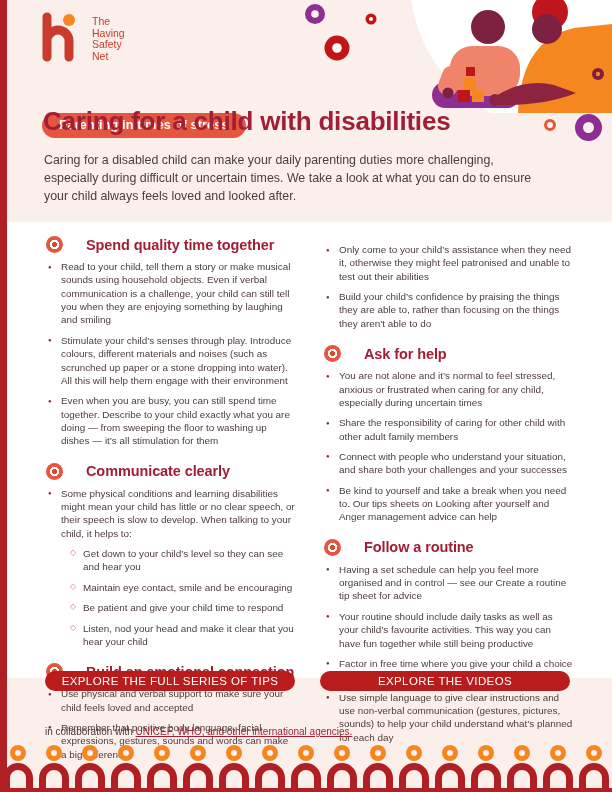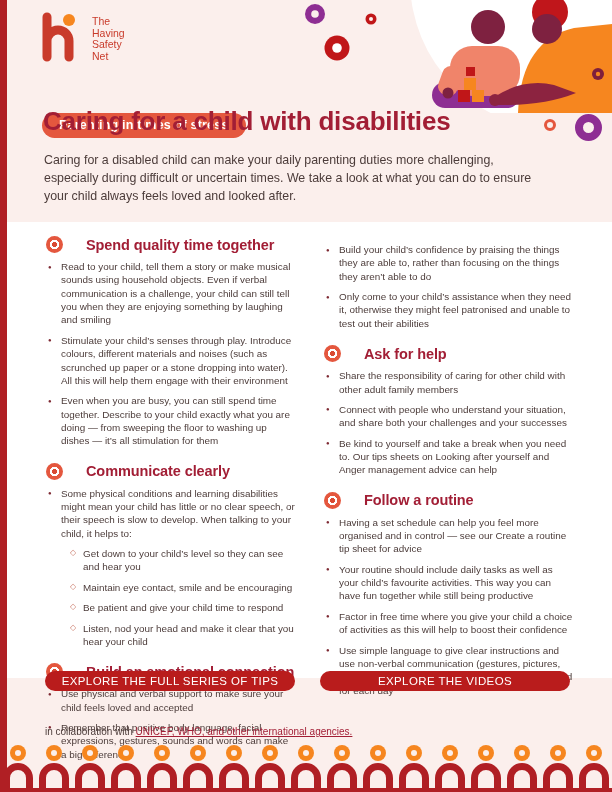--- a/index.html
+++ b/index.html
@@ -165,30 +165,31 @@
           </div>
           <ul class="bullets">
             <li>Use physical and verbal support to make sure your child feels loved and accepted</li>
             <li>Remember that positive body language, facial expressions, gestures, sounds and words can make a big difference</li>
           </ul>
         </section>
       </div>
     <div class="col">
         <section class="tip-section">
           <ul class="bullets">
+            <li>Only come to your child’s assistance when they need it, otherwise they might feel patronised and unable to test out their abilities</li>
             <li>Build your child’s confidence by praising the things they are able to, rather than focusing on the things they aren’t able to do</li>
-            <li>Only come to your child’s assistance when they need it, otherwise they might feel patronised and unable to test out their abilities</li>
           </ul>
         </section>
         <section class="tip-section">
           <div class="sec-head">
             <span class="sec-icon"></span>
             <h2 class="sec-title">Ask for help</h2>
           </div>
           <ul class="bullets">
+            <li>You are not alone and it’s normal to feel stressed, anxious or frustrated when caring for any child, especially during uncertain times</li>
             <li>Share the responsibility of caring for other child with other adult family members</li>
             <li>Connect with people who understand your situation, and share both your challenges and your successes</li>
             <li>Be kind to yourself and take a break when you need to. Our tips sheets on Looking after yourself and Anger management advice can help</li>
           </ul>
         </section>
         <section class="tip-section">
           <div class="sec-head">
             <span class="sec-icon"></span>
             <h2 class="sec-title">Follow a routine</h2>
           </div>

